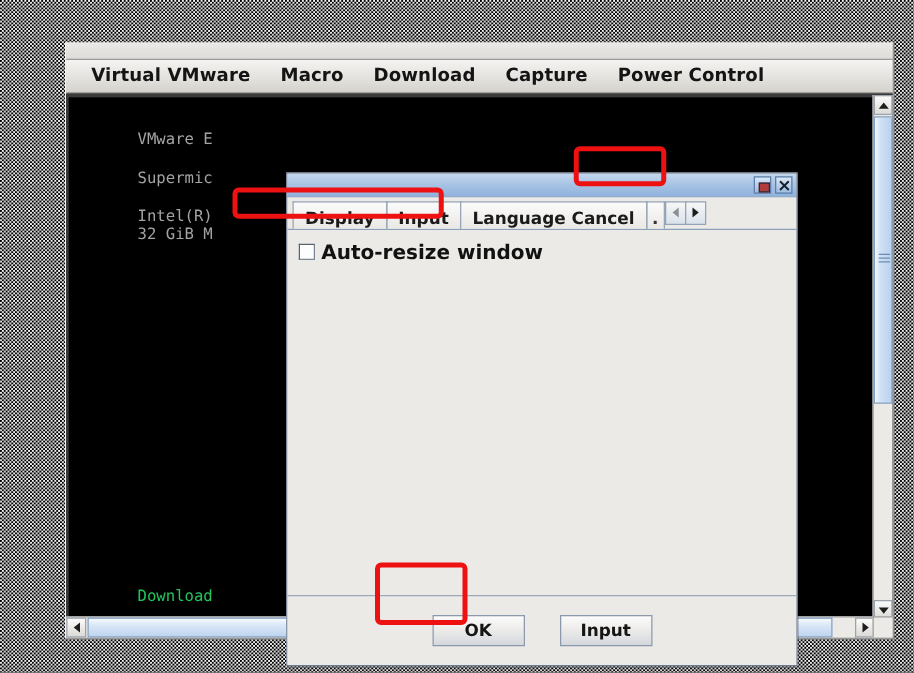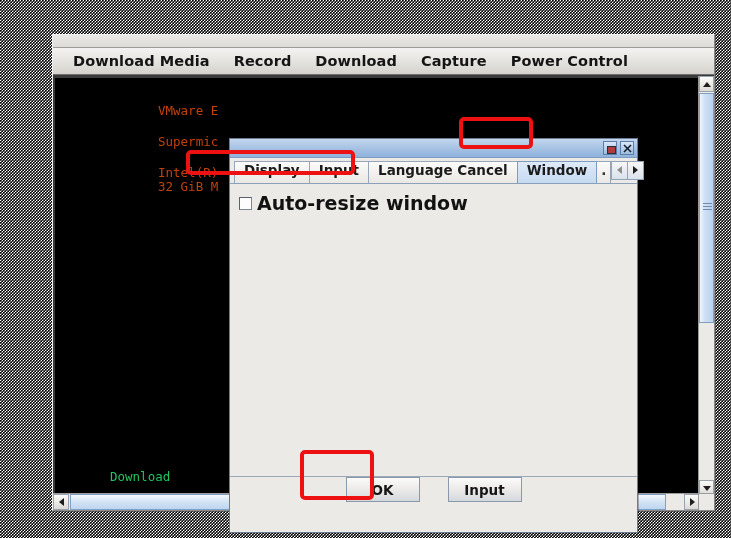--- a/index.html
+++ b/index.html
@@ -74,24 +74,23 @@
   }
   #console-inner {
     position: absolute;
     inset: 0;
     background: #000;
     padding: 26px 0 0 55px;
   }
   .console-line {
     font-family: "DejaVu Sans Mono", monospace;
     font-size: 12.5px;
-    color: #c2410c;
+    color: #a3a3a3;
     line-height: 14px;
     white-space: pre;
-    margin-left: 48px;
   }
   .console-gap { height: 17px; }
   .console-bottom {
     position: absolute;
     left: 55px;
     bottom: 9px;
     font-family: "DejaVu Sans Mono", monospace;
     font-size: 12.5px;
     color: #22c55e;
     white-space: pre;
@@ -202,21 +201,21 @@
     height: 26px;
     padding-left: 4px;
     background: #eceae6;
     border-bottom: 1px solid #8aa0bb;
   }
   .tab {
     position: relative;
     height: 22px;
     padding: 0 9px;
     display: flex;
-    align-items: flex-start;
+    align-items: flex-end;
     font-size: 13.5px;
     font-weight: bold;
     color: #1b1b1b;
     background: linear-gradient(to bottom, #fbfbfa 0%, #eae8e4 100%);
     border: 1px solid #97a6b8;
     border-bottom: none;
     margin-right: -1px;
     cursor: pointer;
     white-space: nowrap;
   }
@@ -261,32 +260,32 @@
     width: 13px; height: 13px;
     background: #fdfdfd;
     border: 1px solid #7b8794;
     border-top-color: #58626d;
     border-left-color: #58626d;
     margin-right: 5px;
     cursor: pointer;
     flex: none;
   }
   .check-label {
-    font-size: 19px;
+    font-size: 16px;
     font-weight: bold;
     color: #121212;
     white-space: nowrap;
   }
 
   
   #dlg-buttonbar {
     height: 55px;
     background: #eceae6;
     display: flex;
-    align-items: flex-start;
+    align-items: center;
     justify-content: center;
     gap: 28px;
   }
   .jbutton {
     min-width: 74px;
     height: 25px;
     padding: 0 14px;
     font-size: 13.5px;
     font-weight: bold;
     color: #151515;
@@ -311,22 +310,22 @@
 </head>
 <body>
 
 <div id="desktop">
 
   <div id="app-window">
 
     <div class="win-topstrip"></div>
 
     <div id="menubar">
-      <div class="menu-item">Download Media</div>
-      <div class="menu-item">Record</div>
+      <div class="menu-item">Virtual VMware</div>
+      <div class="menu-item">Macro</div>
       <div class="menu-item">Download</div>
       <div class="menu-item">Capture</div>
       <div class="menu-item">Power Control</div>
 
     </div>
 
     <div id="console-area">
       <div id="console-inner">
         <div class="console-line">VMware E</div>
         <div class="console-gap"></div>
@@ -387,23 +386,20 @@
       <div id="tabstrip">
         <div class="tab">
             <span>Display</span>
           </div>
         <div class="tab">
             <span>Input</span>
           </div>
         <div class="tab">
             <span>Language Cancel</span>
           </div>
-        <div class="tab selected">
-            <span>Window</span>
-          </div>
         <div class="tab partial">
             <span>.</span>
           </div>
         <div class="tab-scrollers">
           <div class="tab-scroll-btn">
             <div class="arrow arr-left arr-dis"></div>
           </div>
           <div class="tab-scroll-btn">
             <div class="arrow arr-right"></div>
           </div>

